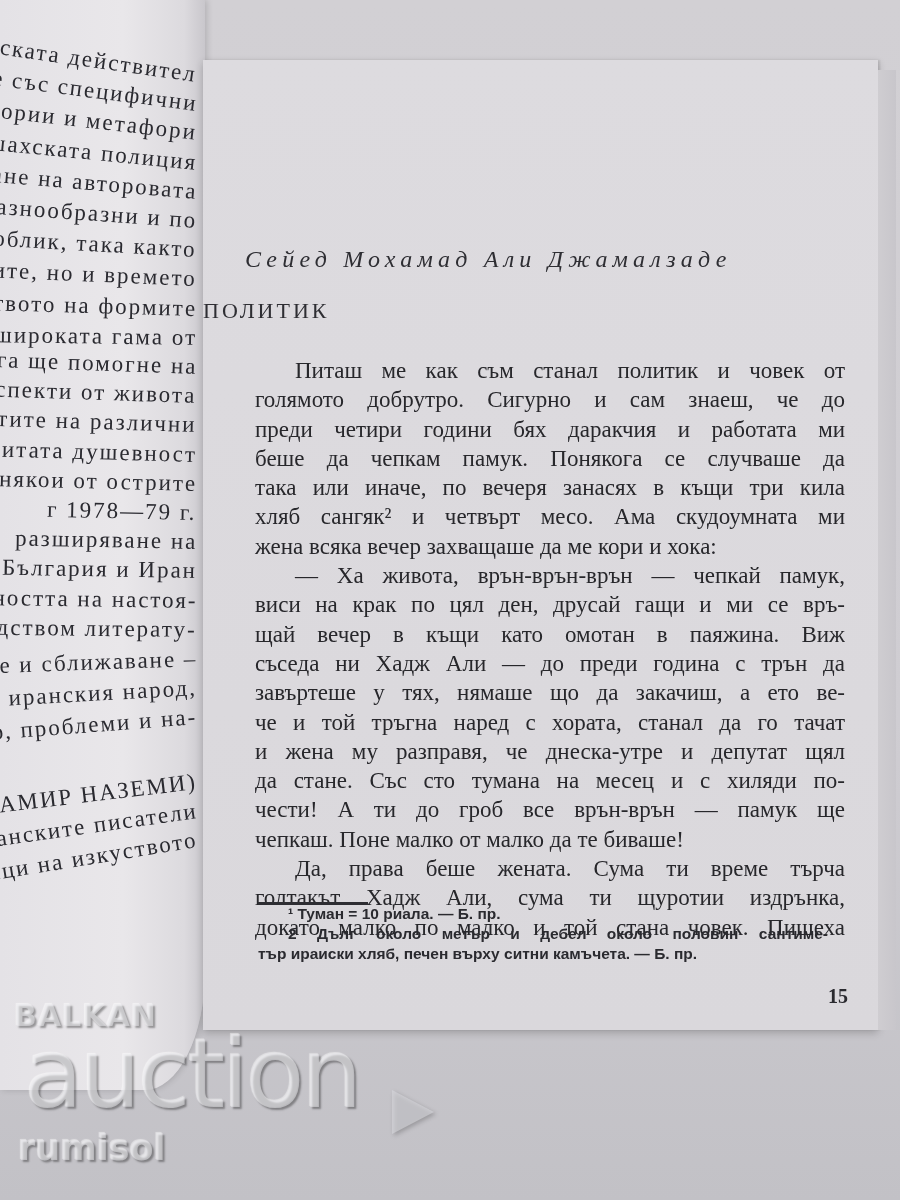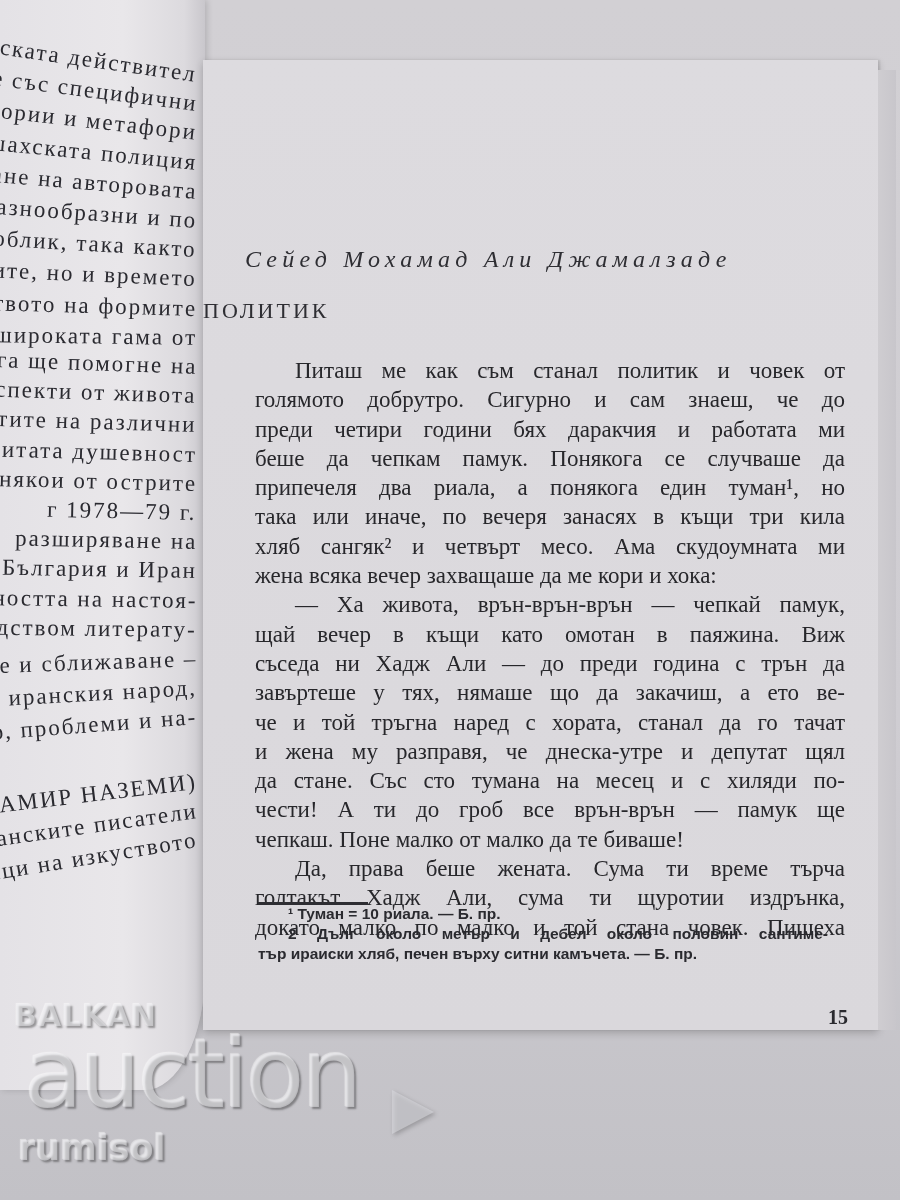--- a/index.html
+++ b/index.html
@@ -48,21 +48,21 @@
   .line.indent { padding-left: 40px; }
   .line.last { text-align-last: left; }
   .fn-rule {
     position: absolute; left: 55px; top: 842px; width: 110px; height: 3px; background: #2d2d32;
   }
   .footnotes { position: absolute; left: 55px; top: 844px; width: 570px; }
   .fn-line { font-size: 15.5px; line-height: 20px; color: #2a2a2f; font-weight: bold; white-space: nowrap; font-family: "Liberation Sans", sans-serif; }
   .fn-line.indent { padding-left: 30px; }
   .fn-line.just { text-align: justify; text-align-last: justify; }
   .page-number {
-    position: absolute; right: 30px; top: 925px; font-size: 20px; font-weight: bold; color: #2a2a2f; margin-top: 21px;
+    position: absolute; right: 30px; top: 925px; font-size: 20px; font-weight: bold; color: #2a2a2f;
   }
   
   .wm { position: absolute; font-family: "DejaVu Sans", sans-serif; color: rgba(235,235,238,0.55);
         text-shadow: 2px 2px 2px rgba(0,0,0,0.35), -1px -1px 1px rgba(255,255,255,0.5); font-weight: bold; }
   .wm-balkan { left: 14px; top: 998px; font-size: 30px; letter-spacing: 1px; }
   .wm-auction { left: 24px; top: 1018px; font-size: 96px; letter-spacing: -3px; font-weight: normal; }
   .wm-rumisol { left: 18px; top: 1128px; font-size: 35px; letter-spacing: 0px; }
   .wm-arrow { position: absolute; left: 392px; top: 1090px; width: 0; height: 0;
     border-top: 22px solid transparent; border-bottom: 22px solid transparent;
     border-left: 42px solid rgba(215,215,220,0.6); filter: drop-shadow(2px 2px 2px rgba(0,0,0,0.35)); }
@@ -101,25 +101,25 @@
   </div>
 
 <div class="right-page">
   <div class="author">Сейед Мохамад Али Джамалзаде</div>
   <div class="title">ПОЛИТИК</div>
   <div class="body-text" id="body-text">
       <div class="line indent">Питаш ме как съм станал политик и човек от</div>
       <div class="line">голямото добрутро. Сигурно и сам знаеш, че до</div>
       <div class="line">преди четири години бях даракчия и работата ми</div>
       <div class="line">беше да чепкам памук. Понякога се случваше да</div>
-      <div class="line">припечеля два риала, а понякога един туман¹, но</div>
       <div class="line">така или иначе, по вечеря занасях в къщи три кила</div>
       <div class="line">хляб сангяк² и четвърт месо. Ама скудоумната ми</div>
       <div class="line last">жена всяка вечер захващаше да ме кори и хока:</div>
       <div class="line indent">— Ха живота, врън-врън-врън — чепкай памук,</div>
+      <div class="line">виси на крак по цял ден, друсай гащи и ми се връ-</div>
       <div class="line">щай вечер в къщи като омотан в паяжина. Виж</div>
       <div class="line">съседа ни Хадж Али — до преди година с трън да</div>
       <div class="line">завъртеше у тях, нямаше що да закачиш, а ето ве-</div>
       <div class="line">че и той тръгна наред с хората, станал да го тачат</div>
       <div class="line">и жена му разправя, че днеска-утре и депутат щял</div>
       <div class="line">да стане. Със сто тумана на месец и с хиляди по-</div>
       <div class="line">чести! А ти до гроб все врън-врън — памук ще</div>
       <div class="line last">чепкаш. Поне малко от малко да те биваше!</div>
       <div class="line indent">Да, права беше жената. Сума ти време търча</div>
       <div class="line">голтакът Хадж Али, сума ти щуротии издрънка,</div>

